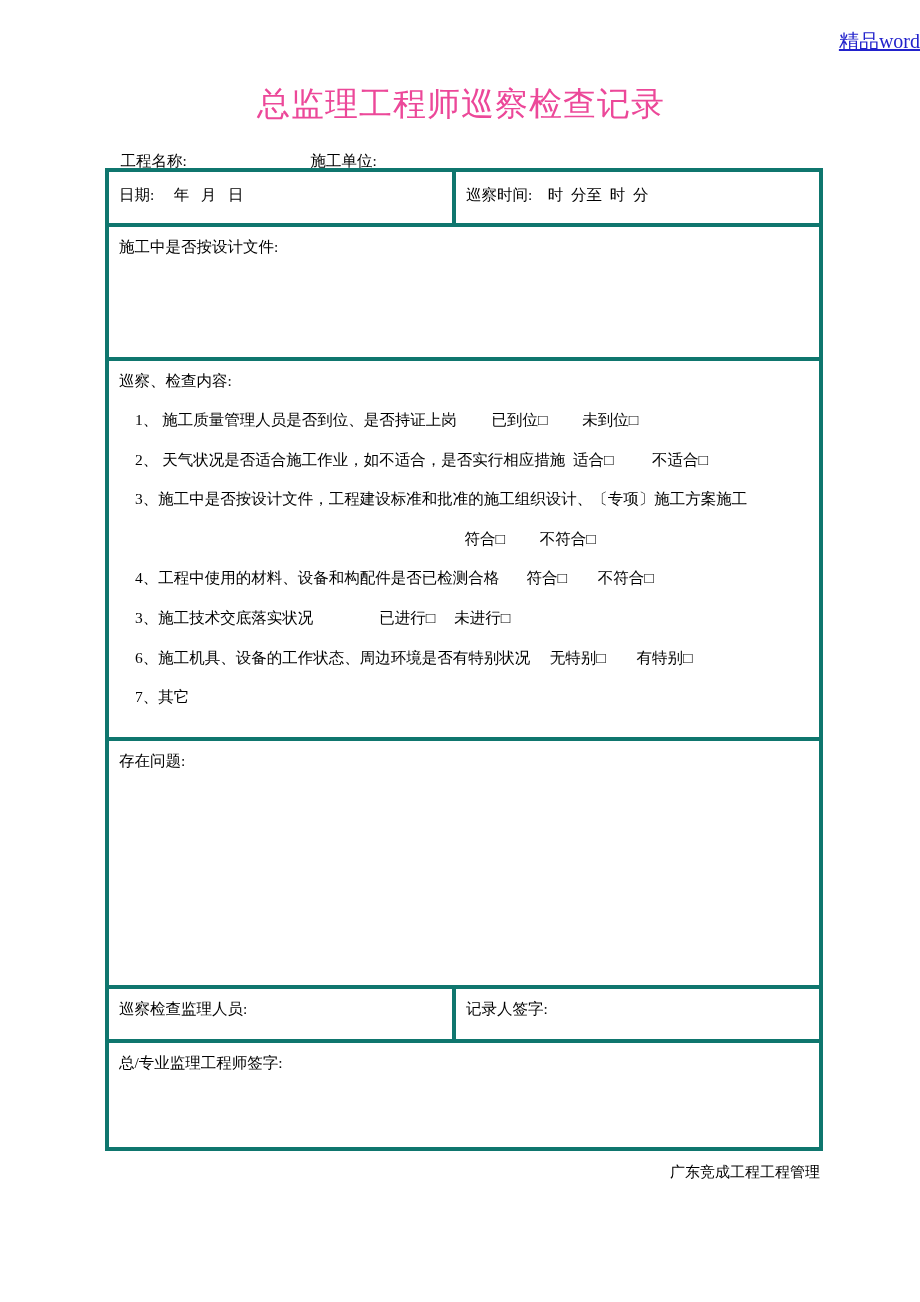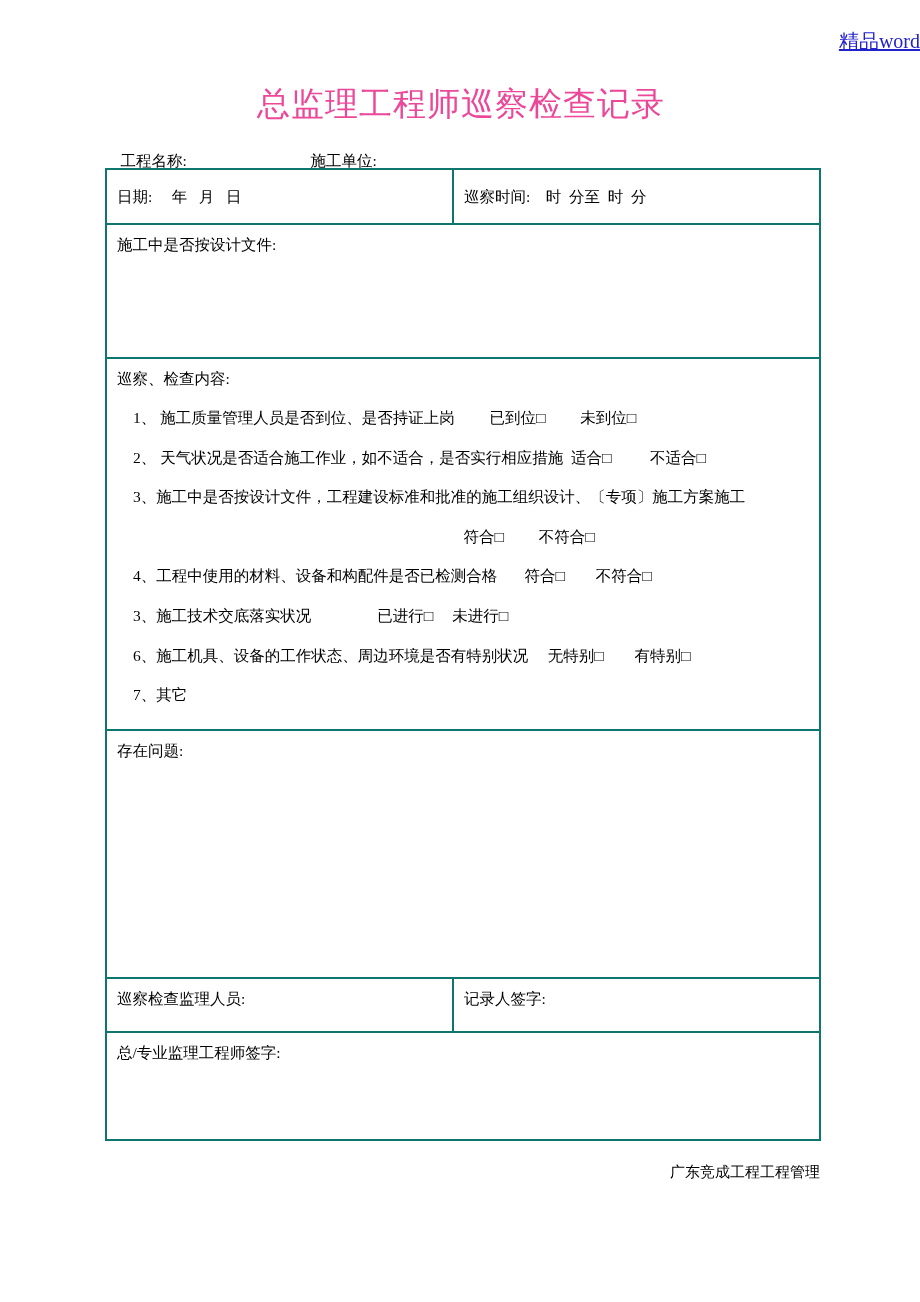--- a/index.html
+++ b/index.html
@@ -70,23 +70,23 @@
   
   .form-table {
     position: absolute;
     top: 168px;
     left: 105px;
     width: 714px;
     border-collapse: collapse;
     table-layout: fixed;
   }
   .form-table td {
-    border: 2px solid #0f766e;
+    border: 4px solid #0f766e;
     vertical-align: top;
-    padding: 8px 8px 6px 10px;
+    padding: 8px 8px 12px 10px;
     font-size: 15.5px;
     line-height: 1.5;
   }
 
   .r1 td { height: 55px; vertical-align: middle; padding-top: 6px; }
   .cell-date   { width: 347px; }
   .cell-time   { width: 367px; }
 
   .cell-scope   { height: 134px; }
   .cell-content { height: 218px; padding-top: 6px; padding-bottom: 4px; }

